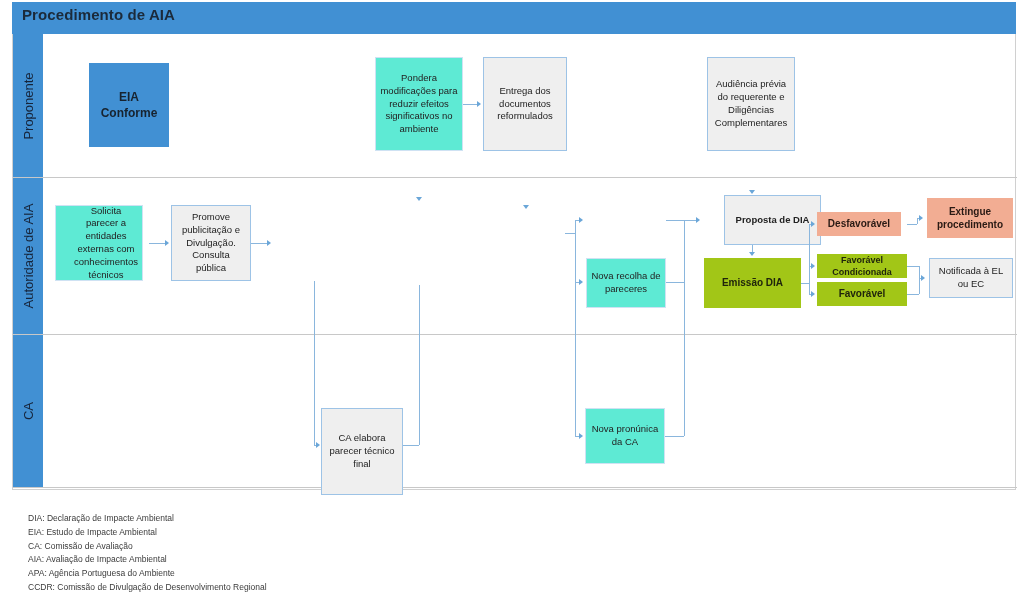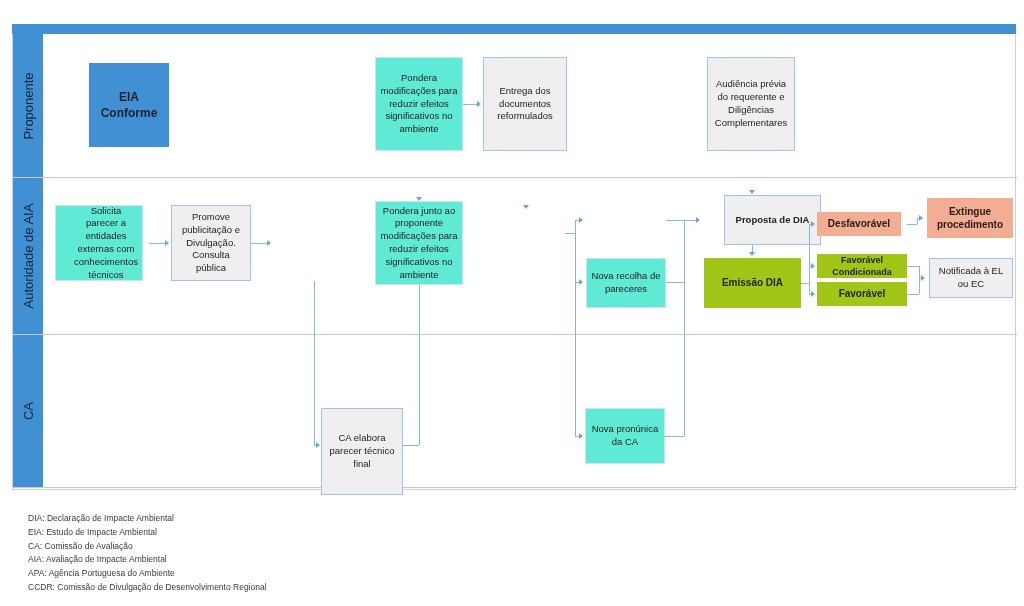--- a/index.html
+++ b/index.html
@@ -79,20 +79,23 @@
   
   .legend{position:absolute;left:28px;top:512px;width:600px;}
   .legend div{font-size:8.5px;color:#3b3b3b;line-height:1.62;white-space:nowrap;}
 </style>
 </head>
 <body>
 
 <div id="canvas">
 
   <div class="titlebar-underlay"></div>
+  <div class="titlebar">
+    <div class="title">Procedimento de AIA</div>
+  </div>
 
   <div class="pool">
 
     <div class="lane" style="top:0;height:144px;">
       <div class="lane-header">
         <span>Proponente</span>
       </div>
       <div class="lane-body">
 
         <div class="node blue" style="left:46px;top:29px;width:80px;height:84px;white-space:pre-line;">EIA
@@ -113,21 +116,20 @@
       <div class="lane-header">
         <span>Autoridade de AIA</span>
       </div>
       <div class="lane-body">
 
         <div class="node white" style="left:12px;top:27px;width:88px;height:76px;padding-left:18px;">Solicita parecer a entidades externas com conhecimentos técnicos</div>
 
         <div class="node grey" style="left:128px;top:27px;width:80px;height:76px;">Promove publicitação e Divulgação. Consulta pública</div>
 
 
-        <div class="node white" style="left:332px;top:23px;width:88px;height:84px;">Pondera junto ao proponente modificações para reduzir efeitos significativos no ambiente</div>
 
 
 
         <div class="node white" style="left:543px;top:80px;width:80px;height:50px;">Nova recolha de pareceres</div>
 
         <div class="node grey bold" style="left:661px;top:17px;width:97px;height:50px;margin-left:20px;">Proposta de DIA</div>
 
         <div class="node green" style="left:661px;top:80px;width:97px;height:50px;">Emissão DIA</div>
 
         <div class="node salmon" style="left:774px;top:34px;width:84px;height:24px;">Desfavorável</div>

